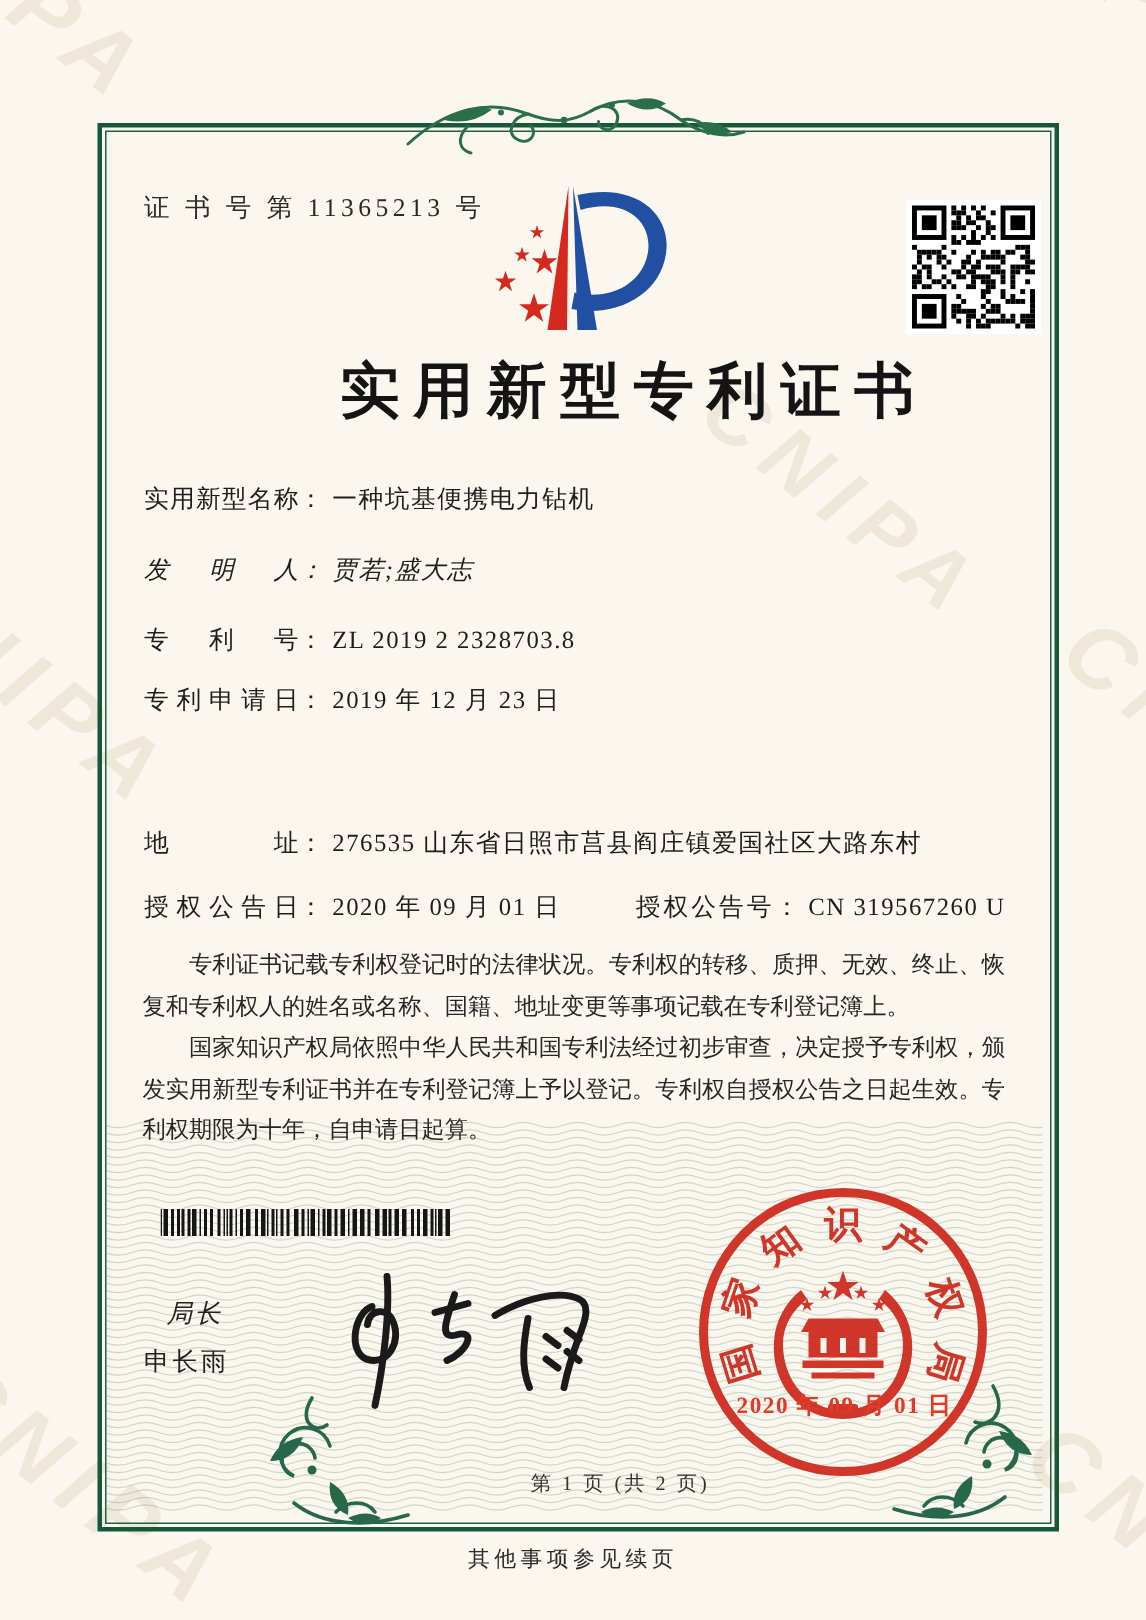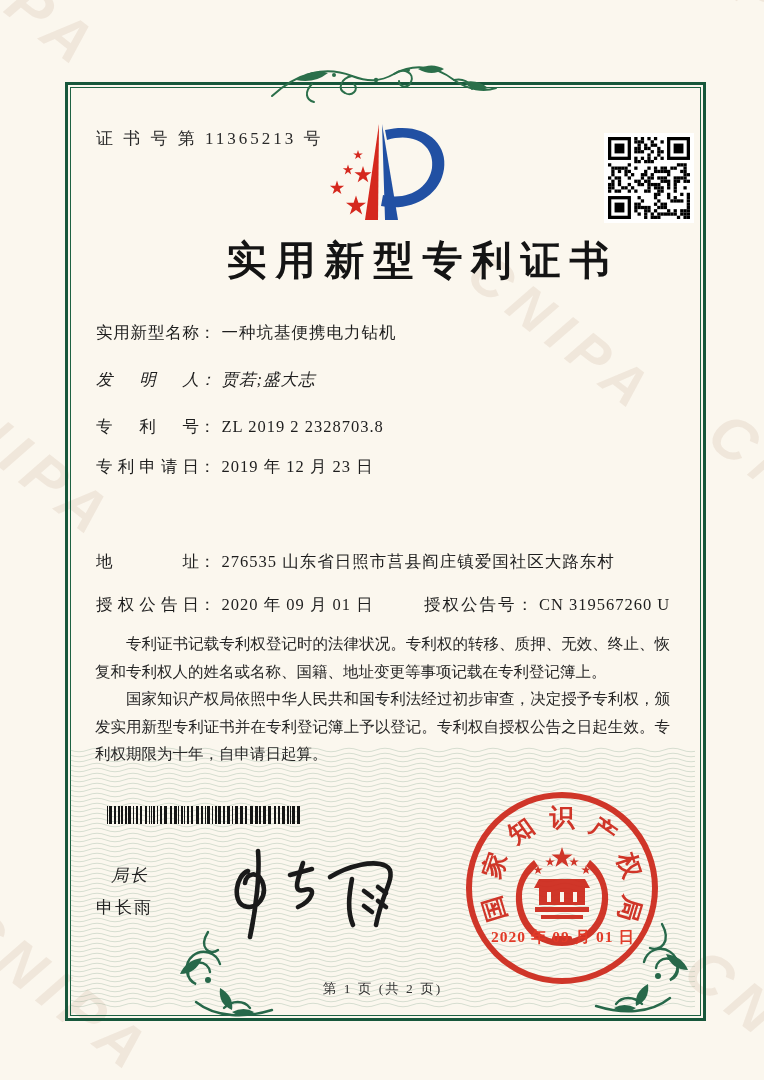--- a/index.html
+++ b/index.html
@@ -37,21 +37,21 @@
   .barcode{position:absolute;left:107px;top:806px;z-index:3;}
   .signer-title{position:absolute;left:111px;top:864px;font-size:17px;letter-spacing:2px;color:#222;z-index:3;font-style:italic;}
   .signer-name{position:absolute;left:96px;top:896px;font-size:17px;letter-spacing:2px;color:#222;z-index:3;}
   .signature{position:absolute;left:218px;top:845px;z-index:4;}
 
   .seal{position:absolute;left:452px;top:788px;z-index:6;opacity:0.94;}
   .seal-date{position:absolute;left:468px;top:927px;width:190px;text-align:center;font-size:15.5px;font-weight:bold;
              color:#e23a28;letter-spacing:1px;z-index:7;white-space:nowrap;}
 
   .pageinfo{position:absolute;left:65px;top:980px;width:635px;text-align:center;font-size:13.5px;color:#333;
-            letter-spacing:2px;z-index:3;}
+            letter-spacing:2px;z-index:3;padding-left:31px;}
   .contnote{position:absolute;left:0;top:1030px;width:764px;text-align:center;font-size:14.5px;color:#2b2b2b;
             letter-spacing:3px;z-index:3;}
 </style>
 </head>
 <body>
 
 <div class="page">
 
   <div class="wm" style="left:-115px;top:-50px;">CNIPA</div>
   <div class="wm" style="left:612px;top:-66px;">CNIPA</div>
@@ -517,14 +517,15 @@
           <polygon points="86.0,77.0 87.1,80.5 90.8,80.5 87.8,82.6 88.9,86.0 86.0,83.9 83.1,86.0 84.2,82.6 81.2,80.5 84.9,80.5"></polygon>
           <polygon points="98.0,69.0 99.1,72.5 102.8,72.5 99.8,74.6 100.9,78.0 98.0,75.9 95.1,78.0 96.2,74.6 93.2,72.5 96.9,72.5"></polygon>
           <polygon points="122.0,69.0 123.1,72.5 126.8,72.5 123.8,74.6 124.9,78.0 122.0,75.9 119.1,78.0 120.2,74.6 117.2,72.5 120.9,72.5"></polygon>
           <polygon points="134.0,77.0 135.1,80.5 138.8,80.5 135.8,82.6 136.9,86.0 134.0,83.9 131.1,86.0 132.2,82.6 129.2,80.5 132.9,80.5"></polygon>
         </g>
     </g>
   </svg>
   <div class="seal-date">2020 年 09 月 01 日</div>
 
   <div class="pageinfo">第 1 页 (共 2 页)</div>
+  <div class="contnote">其他事项参见续页</div>
 
 </div>
 
 </body></html>

